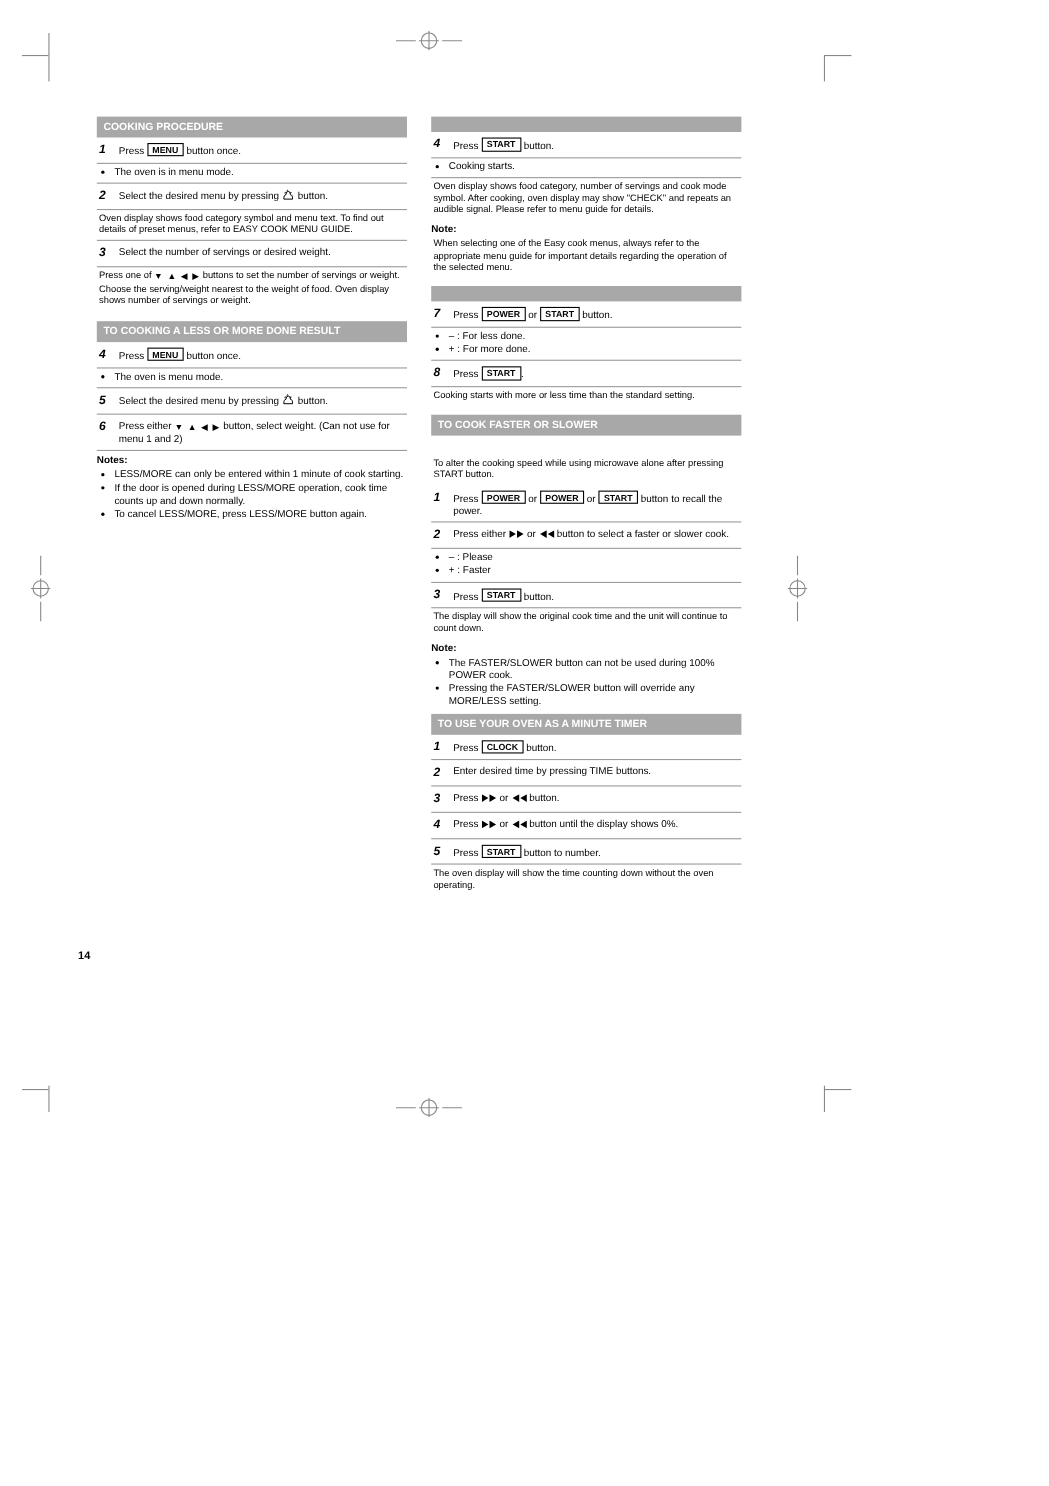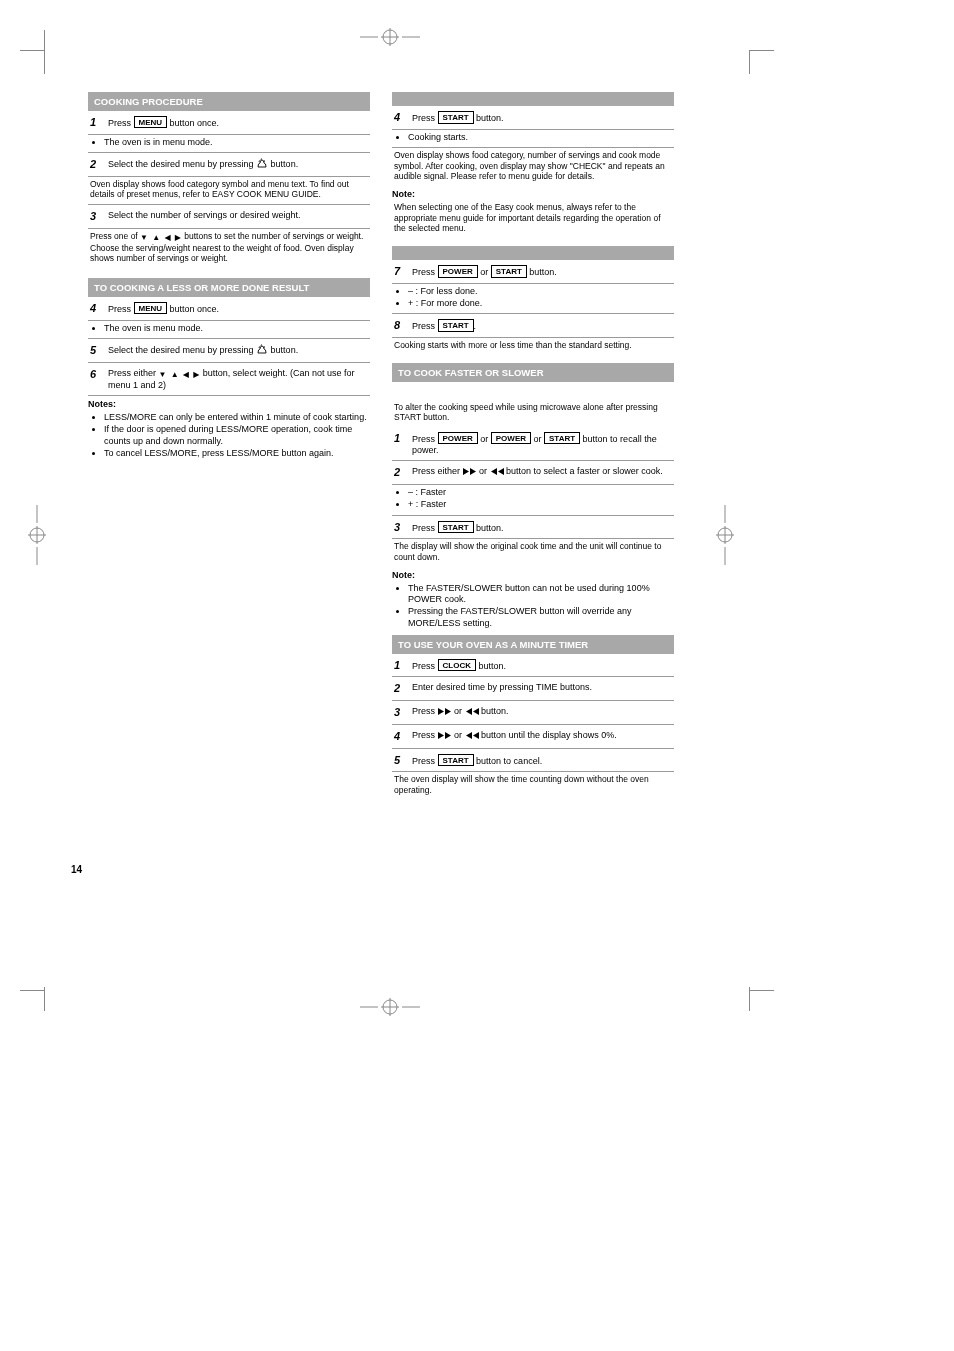--- a/index.html
+++ b/index.html
@@ -50,21 +50,21 @@
   }
   .col { flex: 1 1 0; min-width: 0; font-size: 9px; line-height: 1.25; }
   .col.right { padding-top: 0; }
 
   .h-bar {
     background: #a8a8a8;
     color: #fff;
     font-weight: bold;
     font-size: 9.5px;
     padding: 4px 6px 3px;
-    margin-top: 2px;
+    margin-top: 16px;
   }
   .step {
     display: flex;
     align-items: flex-start;
     gap: 6px;
     border-bottom: 1.5px solid #9a9a9a;
     padding: 5px 2px 4px;
   }
   .step .num {
     font-weight: bold;
@@ -299,21 +299,21 @@
                 <path d="M0 0 L6 3.5 L0 7 Z M7 0 L13 3.5 L7 7 Z" fill="#000"></path>
               </svg></span>
           <span> or </span>
           <span class="frew"><svg width="14" height="7">
                 <path d="M14 0 L8 3.5 L14 7 Z M7 0 L1 3.5 L7 7 Z" fill="#000"></path>
               </svg></span>
           <span> button to select a faster or slower cook.</span>
         </span>
       </div>
       <ul class="notes">
-        <li>– <span>: Faster</span></li>
+        <li>– <span>: Please</span></li>
         <li>+ : Faster</li>
       </ul>
       <hr class="rule">
       <div class="step">
         <span class="num">3</span>
         <span class="txt">
           <span>Press </span><span class="btn">START</span><span> button.</span>
         </span>
       </div>
       <div class="sub">The display will show the original cook time and the unit will continue to count down.</div>
@@ -360,21 +360,21 @@
           <span> or </span>
           <span class="frew"><svg width="14" height="7">
                 <path d="M14 0 L8 3.5 L14 7 Z M7 0 L1 3.5 L7 7 Z" fill="#000"></path>
               </svg></span>
           <span> button until the display shows 0%.</span>
         </span>
       </div>
       <div class="step">
         <span class="num">5</span>
         <span class="txt">
-          <span>Press </span><span class="btn">START</span><span> button to cancel.</span>
+          <span>Press </span><span class="btn">START</span><span> button to number.</span>
         </span>
       </div>
       <div class="sub">The oven display will show the time counting down without the oven operating.</div>
 
     </div>
   </div>
 
   <div class="page-num">14</div>
 </div>
 

